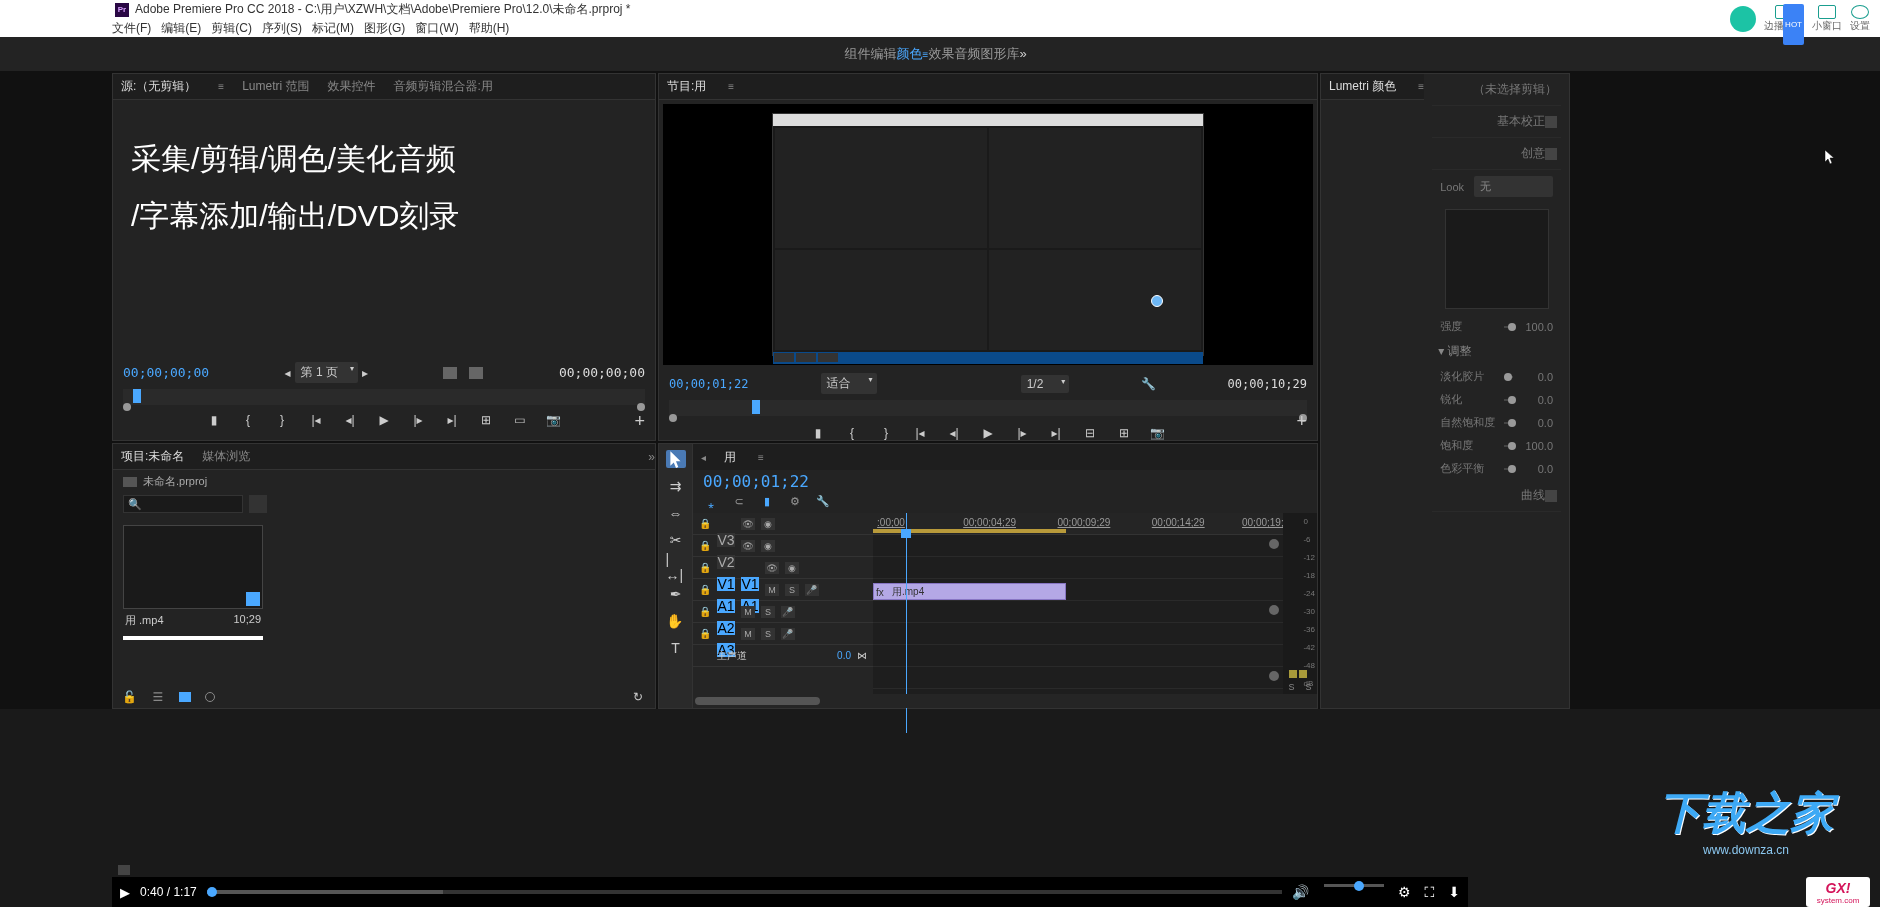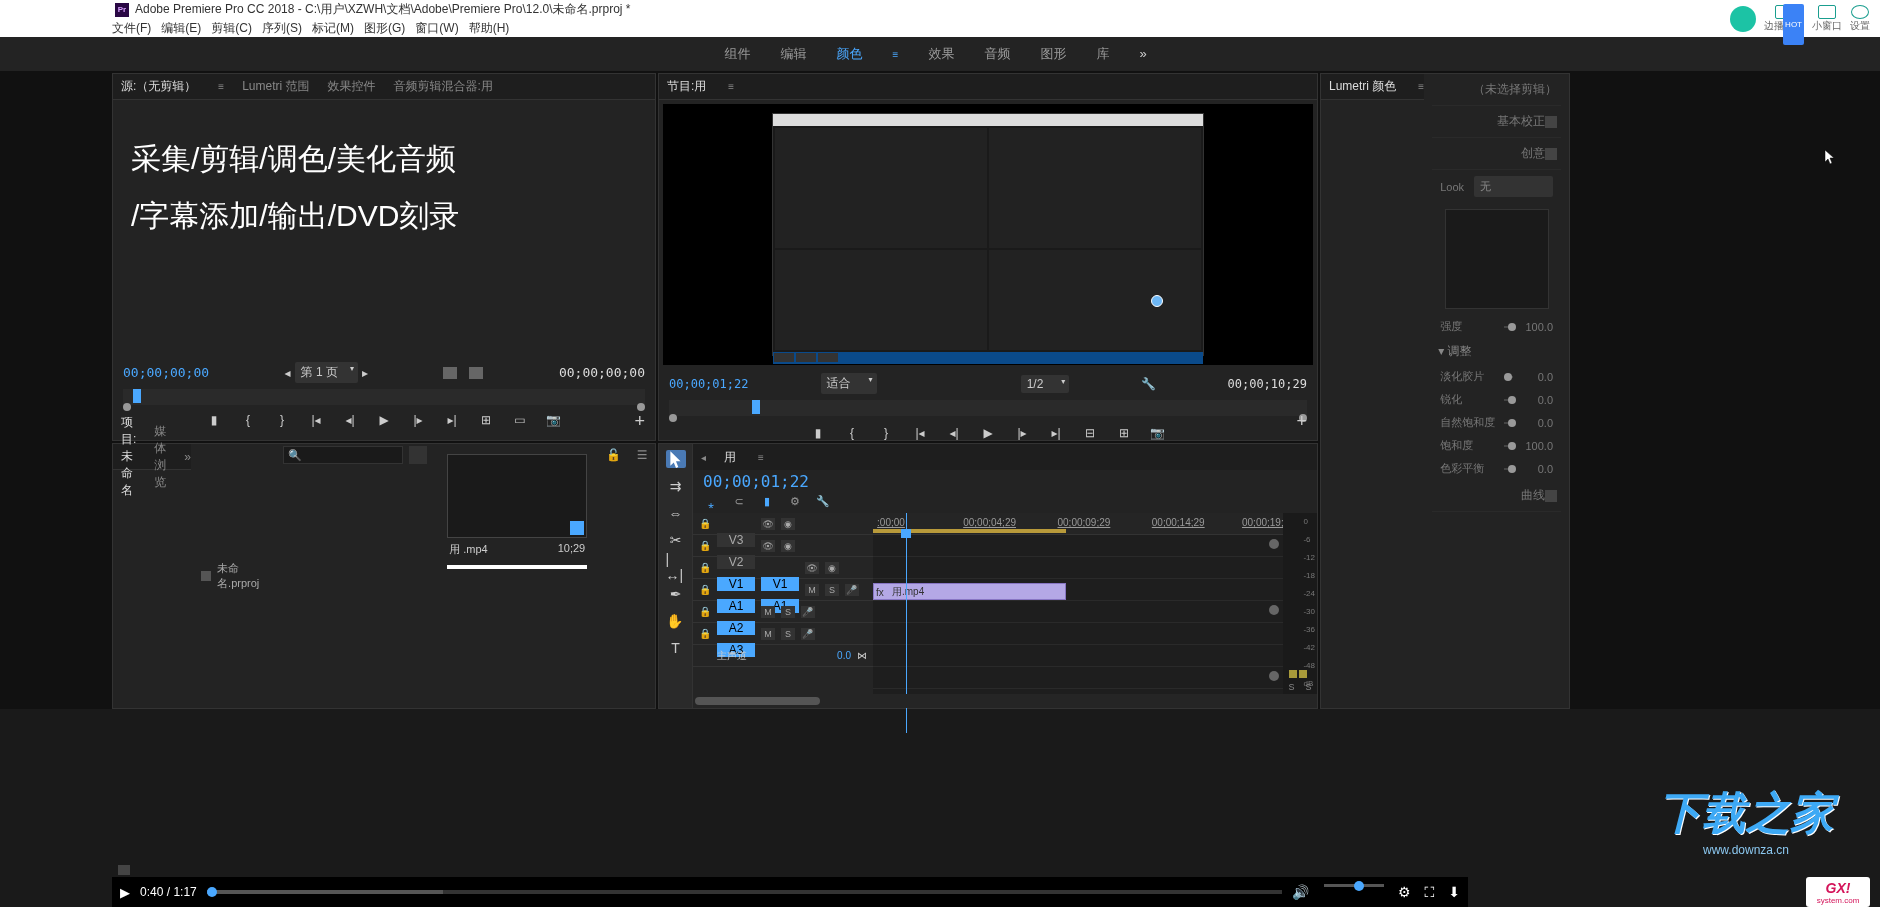--- a/index.html
+++ b/index.html
@@ -6,21 +6,21 @@
 body { background: #1a1a1a; color: #ccc; font-size: 12px; width: 1880px; height: 907px; overflow: hidden; position: relative; }
 .title-bar { height: 19px; background: #fff; display: flex; align-items: center; padding-left: 115px; font-size: 12px; color: #333; }
 .title-bar .pr-icon { width: 14px; height: 14px; background: #2a0845; margin-right: 6px; display: flex; align-items: center; justify-content: center; font-size: 8px; color: #d8a0ff; font-weight: bold; }
 .menu-bar { height: 18px; background: #fff; display: flex; align-items: center; padding-left: 112px; gap: 10px; color: #333; font-size: 12px; }
 .menu-bar span { cursor: pointer; }
 .ext-right { position: absolute; top: 0; right: 0; width: 212px; height: 37px; background: #fff; display: flex; align-items: center; justify-content: flex-end; gap: 8px; padding-right: 10px; }
 .ext-btn { display: flex; flex-direction: column; align-items: center; font-size: 10px; color: #666; position: relative; }
 .ext-ico { width: 18px; height: 14px; border: 1.5px solid #1a9e8f; border-radius: 2px; position: relative; }
 .ext-ico.circle { border-radius: 50%; width: 26px; height: 26px; background: #1cc3a5; border: none; }
 .hot-badge { position: absolute; top: -2px; right: -12px; background: #3b82f6; color: #fff; font-size: 8px; padding: 16px 2px; border-radius: 2px; }
-.workspace-bar { height: 34px; background: #232323; display: flex; align-items: center; justify-content: center; gap: 30px; font-size: 13px; }
+.workspace-bar { height: 34px; background: #232323; display: flex; align-items: center; justify-content: center; font-size: 13px; }
 .workspace-bar .ws { color: #999; cursor: pointer; }
 .workspace-bar .ws.active { color: #4aa8ff; }
 .ws-more { width: 16px; height: 16px; }
 .main-grid { display: grid; grid-template-columns: 544px 660px 250px; grid-template-rows: 368px 266px; gap: 2px; background: #111; padding: 2px 112px 0 112px; }
 .panel { background: #232323; border: 1px solid #333; position: relative; }
 .panel-tabs { height: 26px; background: #1e1e1e; display: flex; align-items: center; padding-left: 8px; gap: 18px; border-bottom: 1px solid #333; font-size: 12px; }
 .panel-tabs .tab { color: #888; cursor: pointer; }
 .panel-tabs .tab.active { color: #ddd; }
 .tab-menu { color: #888; margin-left: 4px; font-size: 10px; }
 .source-panel { grid-column: 1; grid-row: 1; display: flex; flex-direction: column; }
@@ -63,21 +63,21 @@
 .slider-row .lbl { width: 56px; }
 .slider-row .trk { flex: 1; height: 2px; background: #444; position: relative; margin: 0 8px; }
 .slider-row .kn { position: absolute; width: 8px; height: 8px; background: #999; border-radius: 50%; top: -3px; left: 48%; }
 .slider-row .val { width: 32px; text-align: right; }
 .adjust-hdr { padding: 5px 6px; color: #888; font-size: 12px; }
 .color-wheels { display: flex; justify-content: space-around; padding: 8px 4px; }
 .cw { width: 86px; text-align: center; }
 .cw-ring { width: 80px; height: 80px; border-radius: 50%; background: conic-gradient(#ff6b6b,#feca57,#48dbfb,#5f27cd,#ff6b6b); position: relative; margin: 0 auto 6px; }
 .cw-ring::after { content: ""; position: absolute; inset: 18px; border-radius: 50%; background: #232323; }
 .cw-lbl { font-size: 11px; color: #777; }
-.project-panel { grid-column: 1; grid-row: 2; display: flex; flex-direction: row; }
+.project-panel { grid-column: 1; grid-row: 2; display: flex; flex-direction: column; }
 .proj-sub { padding: 4px 10px; color: #aaa; font-size: 11px; display: flex; align-items: center; gap: 6px; }
 .bin-icon { width: 14px; height: 10px; background: #555; }
 .search-row { display: flex; gap: 6px; padding: 2px 10px; }
 .search-box { flex: 0 0 120px; height: 18px; background: #1a1a1a; border: 1px solid #333; display: flex; align-items: center; padding: 0 4px; }
 .thumb-area { flex: 1; padding: 10px; }
 .media-thumb { width: 140px; }
 .media-img { width: 140px; height: 84px; background: #1a1a1a; border: 1px solid #444; position: relative; }
 .media-sel { position: absolute; bottom: 2px; right: 2px; width: 14px; height: 14px; background: #4aa8ff; }
 .media-row { display: flex; justify-content: space-between; padding: 4px 2px; font-size: 11px; color: #ccc; }
 .media-strip { width: 140px; height: 4px; background: #fff; margin-top: 4px; position: relative; }
@@ -89,21 +89,21 @@
 .tl-tools .tool { width: 20px; height: 18px; color: #ccc; display: flex; align-items: center; justify-content: center; cursor: pointer; font-size: 14px; }
 .tl-tools .tool.active { background: #4a7ab5; border-radius: 2px; }
 .tl-main { flex: 1; display: flex; flex-direction: column; }
 .tl-tc { padding: 2px 10px; color: #4aa8ff; font-size: 16px; font-family: monospace; }
 .tl-toolbar { display: flex; gap: 12px; padding: 0 10px 4px; }
 .tl-toolbar span { width: 16px; height: 16px; color: #999; display: flex; align-items: center; justify-content: center; font-size: 11px; }
 .tl-body { flex: 1; display: flex; }
 .tl-trackheads { width: 180px; background: #252525; }
 .th-row { height: 22px; display: flex; align-items: center; gap: 6px; padding: 0 6px; font-size: 10px; color: #aaa; border-bottom: 1px solid #333; }
 .th-row .lk { width: 12px; }
-.th-row .tg { width: 38px; height: 14px; background: #333; display: flex; align-items: center; justify-content: center; font-size: 12px; margin-top: 32px; }
+.th-row .tg { width: 18px; height: 14px; background: #333; display: flex; align-items: center; justify-content: center; font-size: 14px; margin-top: 32px; }
 .th-row .tg.on { background: #4aa8ff; color: #000; }
 .th-row .tgb { width: 14px; height: 12px; background: #333; font-size: 9px; display: flex; align-items: center; justify-content: center; }
 .th-row.master { color: #ccc; }
 .th-row.master .val { color: #4aa8ff; }
 .tl-tracks { flex: 1; position: relative; background: #1e1e1e; }
 .tl-ruler { height: 22px; background: #252525; position: relative; border-bottom: 1px solid #333; }
 .tl-ruler .tk { position: absolute; top: 4px; font-size: 10px; color: #999; text-decoration: underline; }
 .tl-range { position: absolute; top: 16px; left: 0; width: 47%; height: 4px; background: #b89a3a; }
 .tl-ph { position: absolute; top: 0; left: 8%; width: 1px; height: 220px; background: #4aa8ff; }
 .tl-ph::before { content: ""; position: absolute; top: 16px; left: -5px; width: 10px; height: 9px; background: #4aa8ff; }

